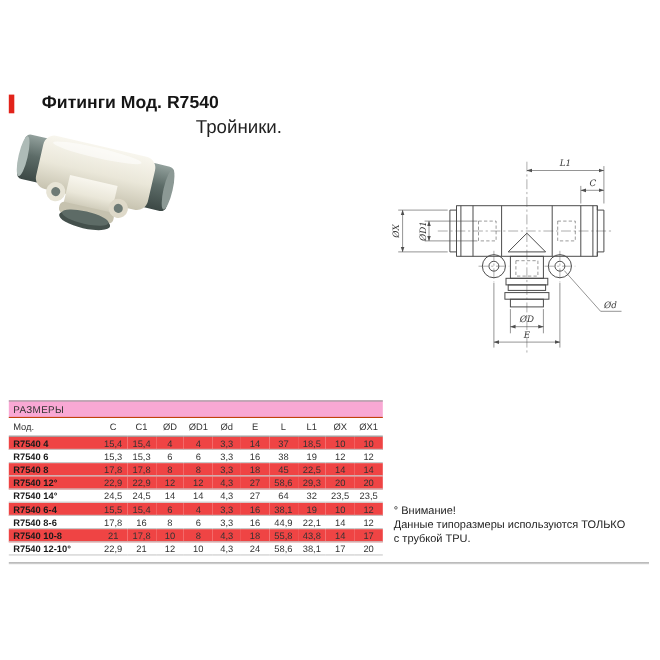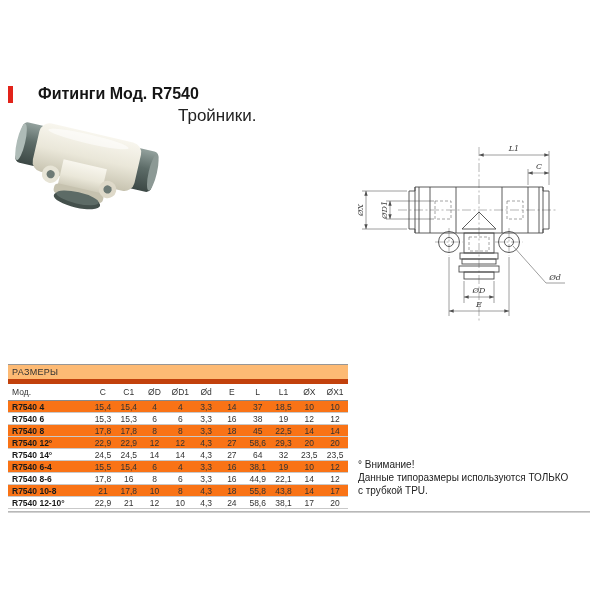--- a/index.html
+++ b/index.html
@@ -10,29 +10,29 @@
   .accent-bar{position:absolute;left:8px;top:86px;width:5px;height:17px;background:#e2231a;}
   .page-title{position:absolute;left:22px;top:85px;font-size:16px;font-weight:bold;color:#151515;margin-left:16px;}
   .subtitle{position:absolute;left:178px;top:106px;font-size:17px;color:#222;}
 
   
   .photo-wrap{position:absolute;left:6px;top:104px;width:160px;height:114px;}
   .drawing-wrap{position:absolute;left:352px;top:124px;width:242px;height:214px;}
 
   
   .table-wrap{position:absolute;left:8px;top:364px;width:340px;}
-  .table-section-bar{height:14px;line-height:14px;background:#fdba74;border-top:1px solid #979797;
-    border-bottom:5px solid #c2410c;font-size:9px;color:#333;padding-left:4px;letter-spacing:.3px;}
+  .table-section-bar{height:14px;line-height:14px;background:#f9a8d4;border-top:1px solid #979797;
+    border-bottom:1px solid #c2410c;font-size:9px;color:#333;padding-left:4px;letter-spacing:.3px;}
   table.size-table{border-collapse:collapse;width:340px;table-layout:fixed;font-size:8.5px;color:#333;}
   table.size-table th{height:16px;font-weight:normal;text-align:center;color:#333;
     border-bottom:1px solid #8a8a8a;padding:0;}
   table.size-table td{height:11px;text-align:center;border-bottom:1px solid #c9c9c9;padding:0;}
   table.size-table .mod-col{width:78px;text-align:left;padding-left:4px;}
   table.size-table td.mod-col{font-weight:bold;color:#1a1a1a;}
-  table.size-table tr.stripe td{background:#f97316;}
+  table.size-table tr.stripe td{background:#ef4444;}
 
   
   .note{position:absolute;left:358px;top:458px;font-size:10px;line-height:13px;color:#222;}
 
   
   .bottom-rule{position:absolute;left:8px;top:511px;width:582px;height:2px;
     background:linear-gradient(#ababab,#dedede);}
 
   
   .td-outline{stroke:#4a4a4a;stroke-width:0.9;fill:none;}

